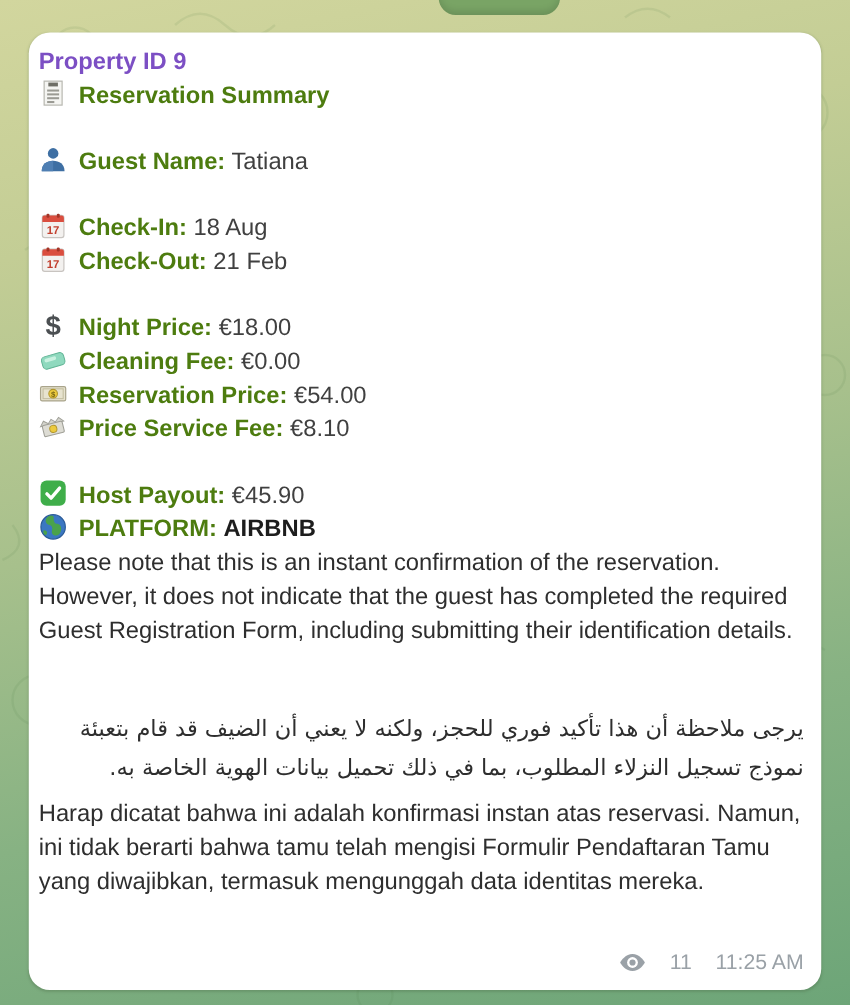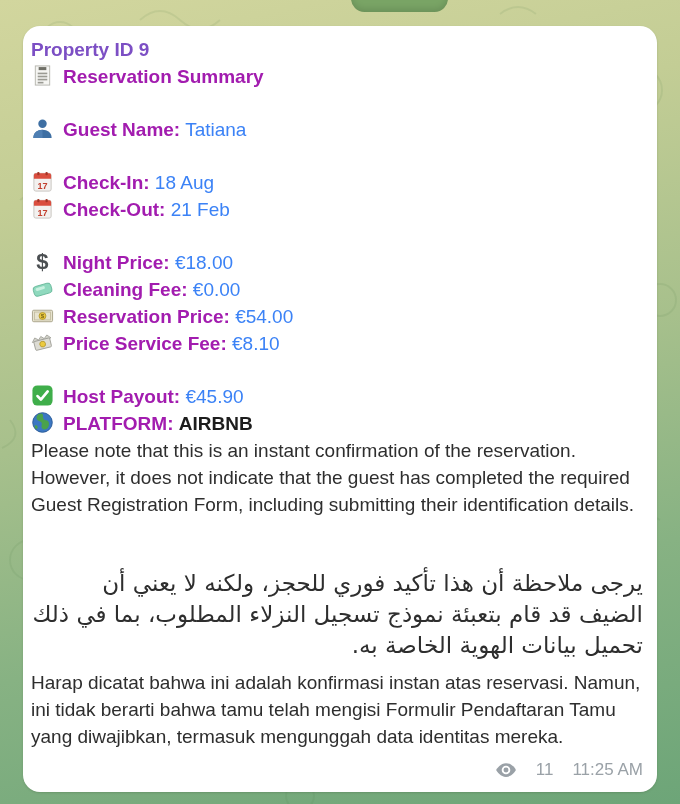--- a/index.html
+++ b/index.html
@@ -16,30 +16,30 @@
   }
   .bubble {
     position: absolute; left: 23px; top: 26px; width: 634px; height: 766px;
     background: #ffffff; border-radius: 17px;
     box-shadow: 0 1px 2px rgba(62,88,54,0.25);
     padding: 10px 14px 12px 8px; box-sizing: border-box;
     color: #2c2c2c; font-size: 19px; line-height: 27px;
   }
   .prop-id { color: #7c4fc4; font-weight: 700; }
   .row { white-space: nowrap; }
-  .row .lbl { font-weight: 700; color: #a21caf; }
-  .row .val { color: #3b82f6; }
+  .row .lbl { font-weight: 700; color: #4d7c0f; }
+  .row .val { color: #404040; }
   .row .val.b { font-weight: 700; color: #1d1d1d; }
   .ic { display: inline-block; width: 23px; height: 23px; vertical-align: -4px; margin-right: 9px; }
   .ic svg { width: 100%; height: 100%; display: block; }
   .mt-blank { margin-top: 26px; }
   .para { color: #2e2e2e; }
   .para.arabic {
     direction: rtl; text-align: right; margin-top: 50px;
-    font-family: "DejaVu Sans", sans-serif; font-size: 23px; line-height: 31px;
+    font-family: "DejaVu Sans", sans-serif; font-size: 18px; line-height: 31px;
   }
   .para.indo { margin-top: 8px; }
   .meta {
     position: absolute; right: 14px; bottom: 9px;
     display: flex; align-items: center; gap: 19px;
     color: #9aa1a7; font-size: 17px;
   }
   .meta .eye { width: 22px; height: 16px; }
   .meta .eye svg { width: 100%; height: 100%; display: block; }
 </style>

